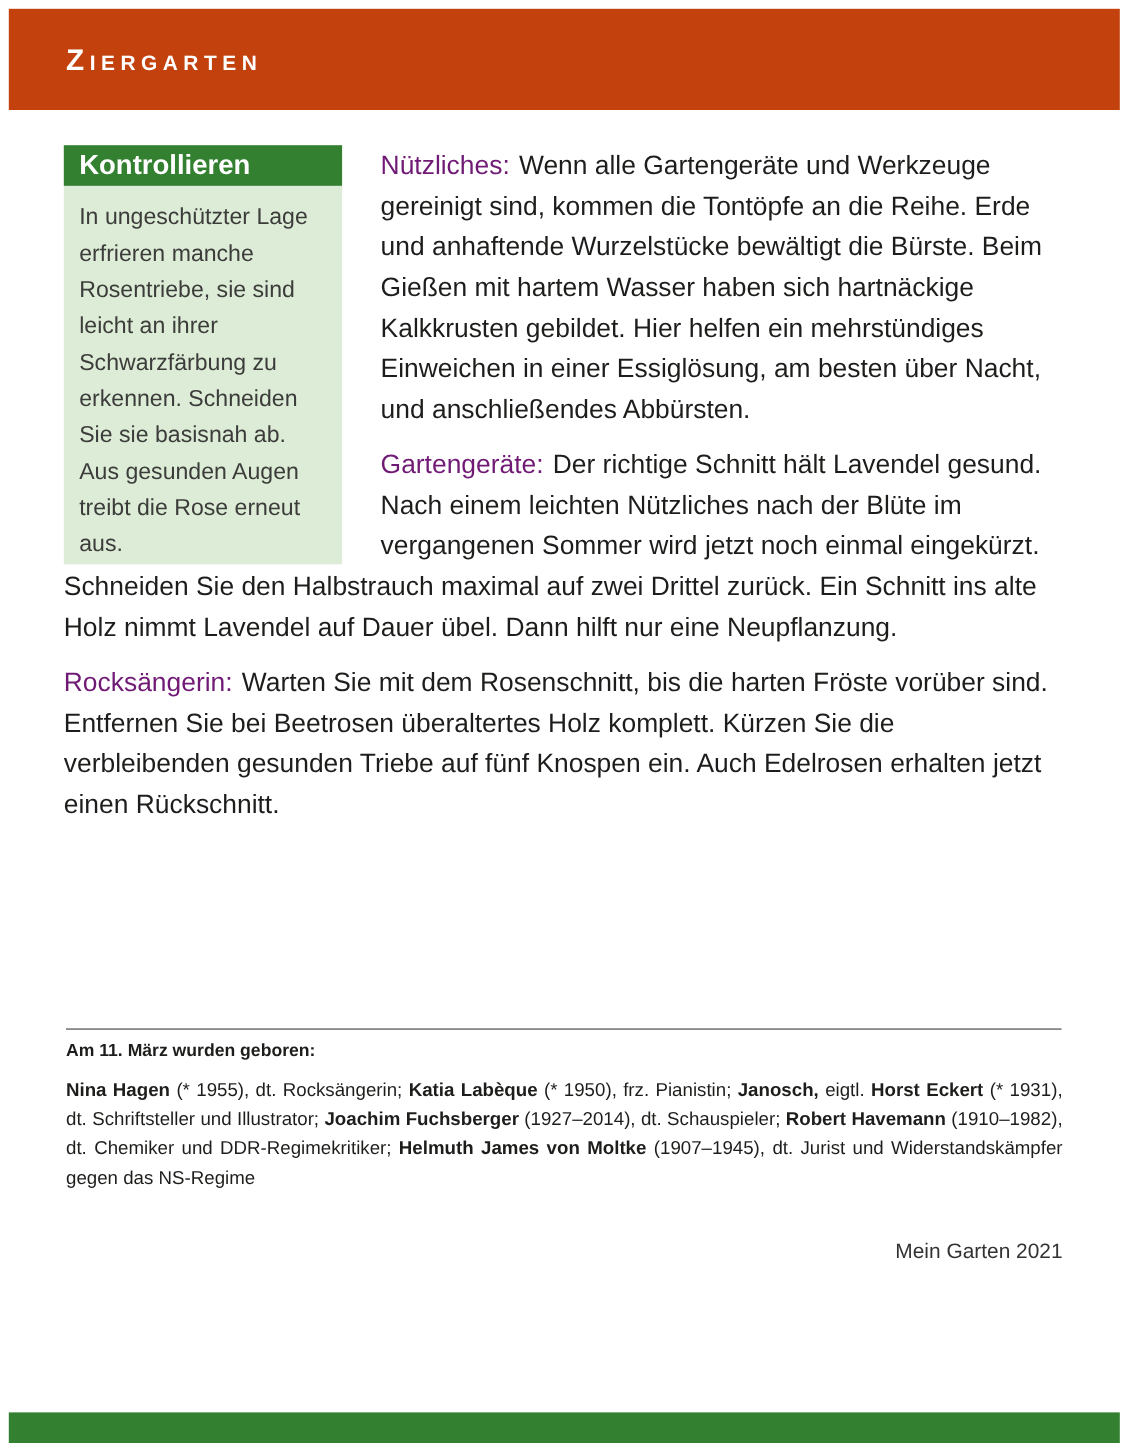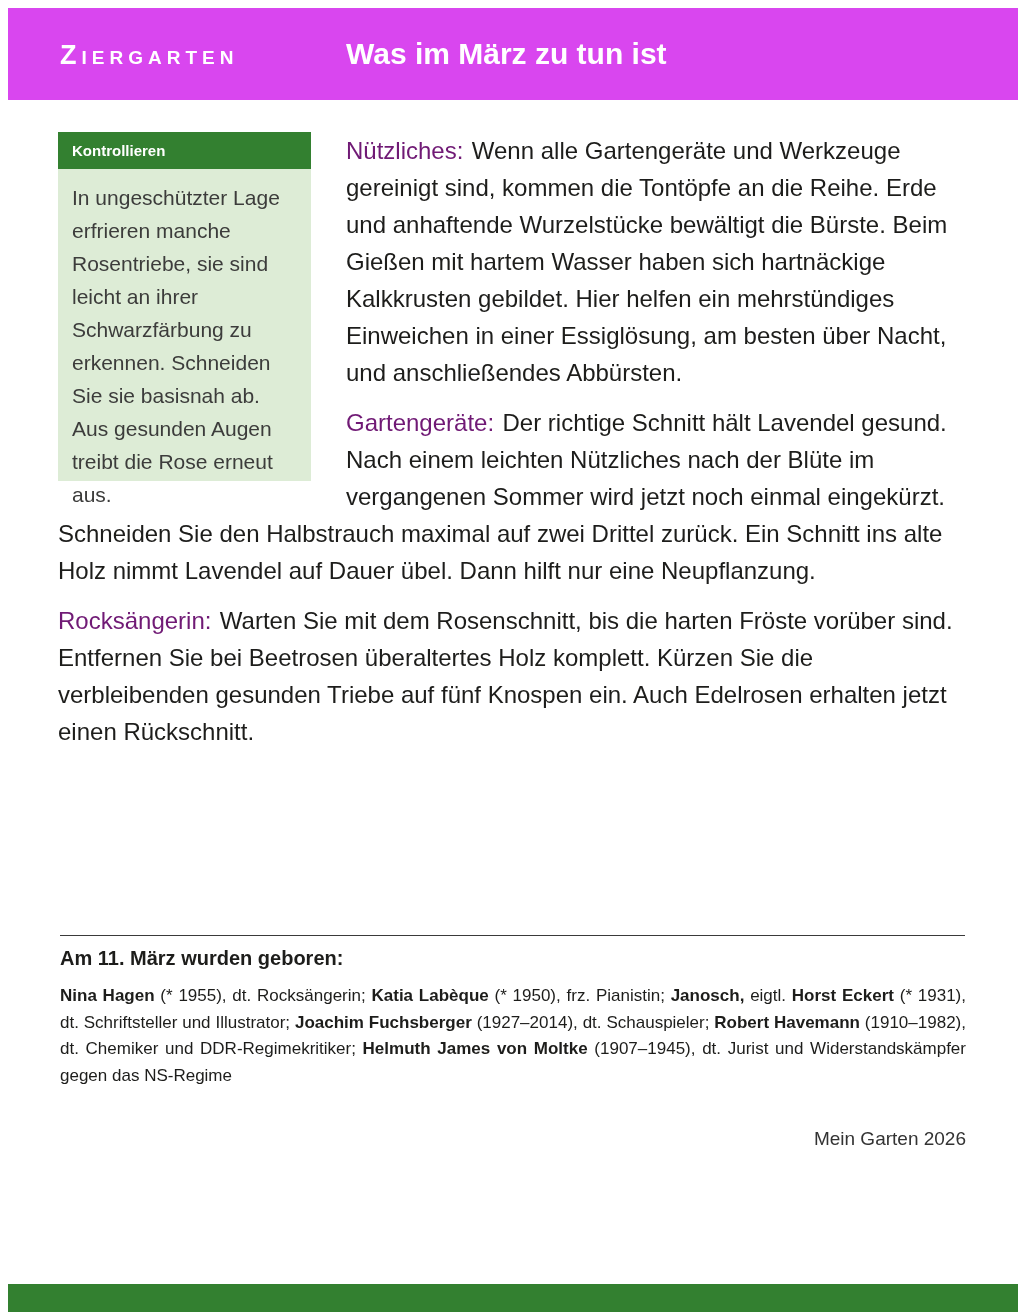--- a/index.html
+++ b/index.html
@@ -4,76 +4,75 @@
 <style>
   html,body { margin:0; padding:0; background:#ffffff; }
   .page {
     position:relative; width:1026px; height:1312px; background:#ffffff;
     font-family:"Liberation Sans", sans-serif; color:#1d1d1b; overflow:hidden;
   }
 
   
   .topbar {
     position:absolute; left:8px; right:8px; top:8px; height:92px;
-    background:#d946ef; color:#ffffff;
+    background:#c2410c; color:#ffffff;
   }
   .kicker {
     position:absolute; left:52px; top:50%; transform:translateY(-46%);
     font-size:19px; font-weight:bold; letter-spacing:5px;
     text-transform:uppercase; line-height:1;
   }
   .kicker::first-letter { font-size:27px; }
   .title {
     position:absolute; left:338px; top:50%; transform:translateY(-50%);
     font-size:30px; font-weight:bold; line-height:1;
   }
 
   
   .article {
     position:absolute; left:58px; top:132px; width:907px;
     font-size:24px; line-height:37px; color:#1d1d1b;
   }
   .sidebox { float:left; width:253px; margin:0 35px 0 0; }
   .sidebox-header {
-    background:#338030; color:#ffffff; font-weight:bold; font-size:15px;
+    background:#338030; color:#ffffff; font-weight:bold; font-size:25px;
     line-height:37px; height:37px; padding:0 14px; box-sizing:border-box;
   }
   .sidebox-body {
     background:#ddecd6; color:#3c3c3b; font-size:21px; line-height:33px;
-    padding:12px 14px 0; height:300px; box-sizing:content-box;
+    padding:12px 14px 32px; height:300px; box-sizing:content-box;
   }
   .article p { margin:0 0 13px 0; }
   .lead { color:#701a75; margin-right:0.35em; }
 
   
   .divider {
     position:absolute; left:60px; right:61px; top:935px;
     border-top:1.5px solid #3a3a3a; height:0;
   }
   .births { position:absolute; left:60px; top:947px; width:906px; }
-  .births-heading { font-size:20px; font-weight:bold; margin:0 0 13px 0; }
+  .births-heading { font-size:16px; font-weight:bold; margin:0 0 13px 0; }
   .births-text { font-size:17px; line-height:26.5px; text-align:justify; margin:0; }
   .b { font-weight:bold; }
 
   .edition {
     position:absolute; right:60px; top:1128px; font-size:19px; color:#333333;
   }
 
   .bottombar {
     position:absolute; left:8px; right:8px; bottom:0; height:28px; background:#338030;
   }
 </style>
 </head>
 <body>
 
 <div class="page">
 
   <div class="topbar">
     <div class="kicker">Ziergarten</div>
-    <div class="title">Was im März zu tun ist</div>
   </div>
 
   <div class="article">
     <div class="sidebox">
       <div class="sidebox-header">Kontrollieren</div>
       <div class="sidebox-body">In ungeschützter Lage erfrieren manche Rosentriebe, sie sind leicht an ihrer Schwarzfärbung zu erkennen. Schneiden Sie sie basisnah ab. Aus gesunden Augen treibt die Rose erneut aus.</div>
     </div>
 
     <p><span class="lead">Nützliches:</span><span>Wenn alle Gartengeräte und Werkzeuge gereinigt sind, kommen die Tontöpfe an die Reihe. Erde und anhaftende Wurzelstücke bewältigt die Bürste. Beim Gießen mit hartem Wasser haben sich hartnäckige Kalkkrusten gebildet. Hier helfen ein mehrstündiges Einweichen in einer Essiglösung, am besten über Nacht, und anschließendes Abbürsten.</span></p>
 
@@ -82,17 +81,17 @@
     <p><span class="lead">Rocksängerin:</span><span>Warten Sie mit dem Rosenschnitt, bis die harten Fröste vorüber sind. Entfernen Sie bei Beetrosen überaltertes Holz komplett. Kürzen Sie die verbleibenden gesunden Triebe auf fünf Knospen ein. Auch Edelrosen erhalten jetzt einen Rückschnitt.</span></p>
   </div>
 
   <div class="divider"></div>
 
   <div class="births">
     <h3 class="births-heading">Am 11. März wurden geboren:</h3>
     <p class="births-text"><span class="b">Nina Hagen</span><span> (* 1955), dt. Rocksängerin; </span><span class="b">Katia Labèque</span><span> (* 1950), frz. Pianistin; </span><span class="b">Janosch,</span><span> eigtl. </span><span class="b">Horst Eckert</span><span> (* 1931), dt. Schriftsteller und Illustrator; </span><span class="b">Joachim Fuchsberger</span><span> (1927–2014), dt. Schauspieler; </span><span class="b">Robert Havemann</span><span> (1910–1982), dt. Chemiker und DDR-Regimekritiker; </span><span class="b">Helmuth James von Moltke</span><span> (1907–1945), dt. Jurist und Widerstandskämpfer gegen das NS-Regime</span></p>
   </div>
 
-  <div class="edition">Mein Garten 2026</div>
+  <div class="edition">Mein Garten 2021</div>
 
   <div class="bottombar"></div>
 
 </div>
 
 </body></html>

